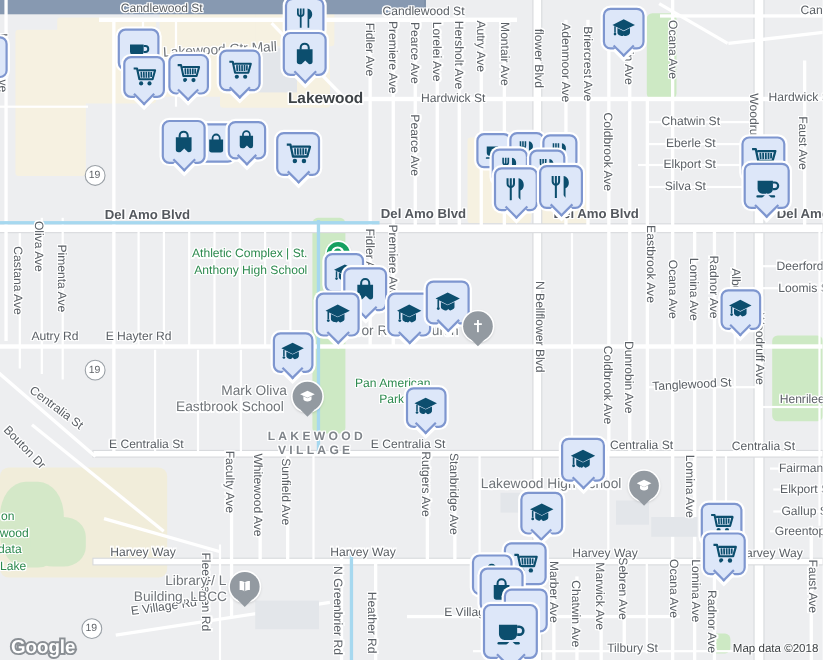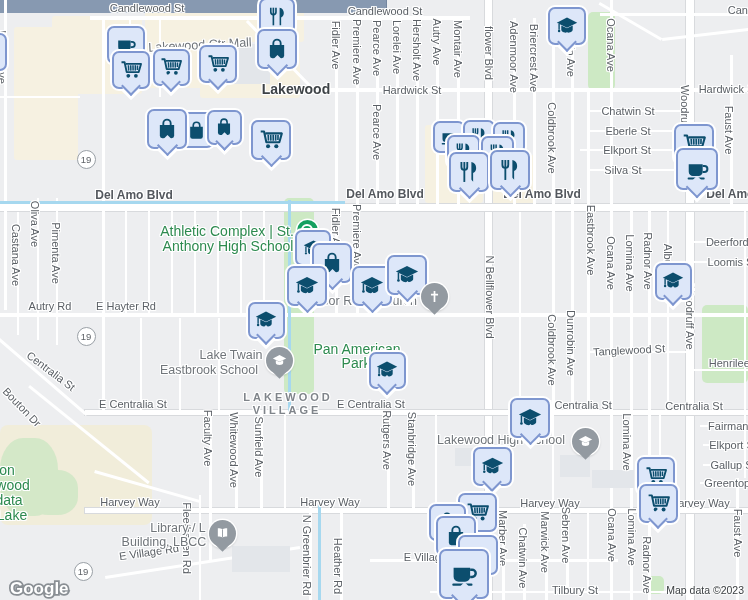--- a/index.html
+++ b/index.html
@@ -4,21 +4,21 @@
 <style>
   html,body{margin:0;padding:0;background:#fff;}
   #map{position:relative;width:748px;height:600px;background:var(--land,#edeef0);
        overflow:hidden;font-family:"Liberation Sans",sans-serif;}
   .area,.road,.bld,.wtr{position:absolute;}
   .slabel{position:absolute;white-space:nowrap;font-size:11px;color:var(--street_label);
     text-shadow:-1px -1px 0 #fff,1px -1px 0 #fff,-1px 1px 0 #fff,1px 1px 0 #fff,0 -1px 0 #fff,0 1px 0 #fff,-1px 0 0 #fff,1px 0 0 #fff;}
   .slabel.bold{font-size:12px;font-weight:bold;color:#54585e;}
   .plabel{position:absolute;white-space:nowrap;
     text-shadow:-1px -1px 0 #fff,1px -1px 0 #fff,-1px 1px 0 #fff,1px 1px 0 #fff,0 -1px 0 #fff,0 1px 0 #fff,-1px 0 0 #fff,1px 0 0 #fff;}
-  .plabel.green{color:var(--green_label);font-size:14px;}
+  .plabel.green{color:var(--green_label);font-size:11px;}
   .plabel.poi{color:var(--poi_label);font-size:12.5px;}
   .plabel.city{color:var(--city_label);font-size:14px;font-weight:bold;}
   .plabel.area{color:var(--area_label);font-size:11px;letter-spacing:3px;font-weight:bold;}
   .shield{position:absolute;width:19px;height:19px;border-radius:50%;background:#fff;
     border:1px solid #9aa0a6;display:flex;align-items:center;justify-content:center;
     font-size:9.5px;color:var(--shield_text);box-sizing:border-box;}
   .marker{position:absolute;border-radius:7px;background:var(--marker_fill);
     border:2px solid var(--marker_border);box-shadow:0 0 0 2px #fff;box-sizing:border-box;
     display:flex;align-items:center;justify-content:center;}
   .marker svg{display:block;}
@@ -229,21 +229,21 @@
     <div class="slabel" style="left: 647px; top: 565px; transform: translate(-50%, -50%) rotate(90deg);">Radnor Ave</div>
     <div class="slabel" style="left: 738px; top: 533px; transform: translate(-50%, -50%) rotate(90deg);">Faust Ave</div>
     <div class="slabel" style="left: 22px; top: 407px; transform: translate(-50%, -50%) rotate(46deg);">Bouton Dr</div>
     <div class="plabel city" style="left: 296px; top: 89px; transform: translate(-50%, -50%) rotate(0deg);">Lakewood</div>
     <div class="plabel poi" style="left: 200px; top: 45px; transform: translate(-50%, -50%) rotate(-3deg);">Lakewood Ctr Mall</div>
     <div class="plabel green" style="left: 227px; top: 231px; transform: translate(-50%, -50%) rotate(0deg);">Athletic Complex | St.</div>
     <div class="plabel green" style="left: 228px; top: 246px; transform: translate(-50%, -50%) rotate(0deg);">Anthony High School</div>
     <div class="plabel poi" style="left: 363px; top: 301px; transform: translate(-50%, -50%) rotate(0deg);">Arbor Road Church</div>
     <div class="plabel green" style="left: 357px; top: 349px; transform: translate(-50%, -50%) rotate(0deg);">Pan American</div>
     <div class="plabel green" style="left: 356px; top: 363px; transform: translate(-50%, -50%) rotate(0deg);">Park</div>
-    <div class="plabel poi" style="left: 231px; top: 355px; transform: translate(-50%, -50%) rotate(0deg);">Lake Twain</div>
+    <div class="plabel poi" style="left: 231px; top: 355px; transform: translate(-50%, -50%) rotate(0deg);">Mark Oliva</div>
     <div class="plabel poi" style="left: 209px; top: 370px; transform: translate(-50%, -50%) rotate(0deg);">Eastbrook School</div>
     <div class="plabel area" style="left: 288px; top: 397px; transform: translate(-50%, -50%) rotate(0deg);">LAKEWOOD</div>
     <div class="plabel area" style="left: 287px; top: 410px; transform: translate(-50%, -50%) rotate(0deg);">VILLAGE</div>
     <div class="plabel poi" style="left: 501px; top: 440px; transform: translate(-50%, -50%) rotate(0deg);">Lakewood High School</div>
     <div class="plabel poi" style="left: 178px; top: 528px; transform: translate(-50%, -50%) rotate(0deg);">Library / L</div>
     <div class="plabel poi" style="left: 164px; top: 542px; transform: translate(-50%, -50%) rotate(0deg);">Building, LBCC</div>
     <div class="plabel green" style="left: 7px; top: 470px; transform: translate(-50%, -50%) rotate(0deg);">on</div>
     <div class="plabel green" style="left: 13px; top: 485px; transform: translate(-50%, -50%) rotate(0deg);">wood</div>
     <div class="plabel green" style="left: 9px; top: 500px; transform: translate(-50%, -50%) rotate(0deg);">data</div>
     <div class="plabel green" style="left: 12px; top: 515px; transform: translate(-50%, -50%) rotate(0deg);">Lake</div>
@@ -700,14 +700,14 @@
           <path d="M4.2 7.4h12.4v6.6a3.8 3.8 0 0 1-3.8 3.8H8a3.8 3.8 0 0 1-3.8-3.8z" fill="#0c4e6e"></path>
           <path d="M16.6 8.8h1.5a2.7 2.7 0 0 1 0 5.4h-1.5" fill="none" stroke="#0c4e6e" stroke-width="1.8"></path>
           <rect x="3.2" y="19.2" width="15.2" height="1.7" rx=".8" fill="#0c4e6e"></rect>
         </svg>
       </div>
       <div class="mtail" style="width: 19px; height: 19px; left: 13.5px; bottom: -7.98px;"></div>
     </div>
     <svg class="glogo" width="80" height="24">
     <text x="4" y="18" font-family="Liberation Sans, sans-serif" font-size="17" font-weight="bold" fill="#ffffff" stroke="#8a8f94" stroke-width="3.5" paint-order="stroke">Google</text>
   </svg>
-  <div class="attr">Map data ©2023</div>
+  <div class="attr">Map data ©2018</div>
 </div>
 
 </body></html>

